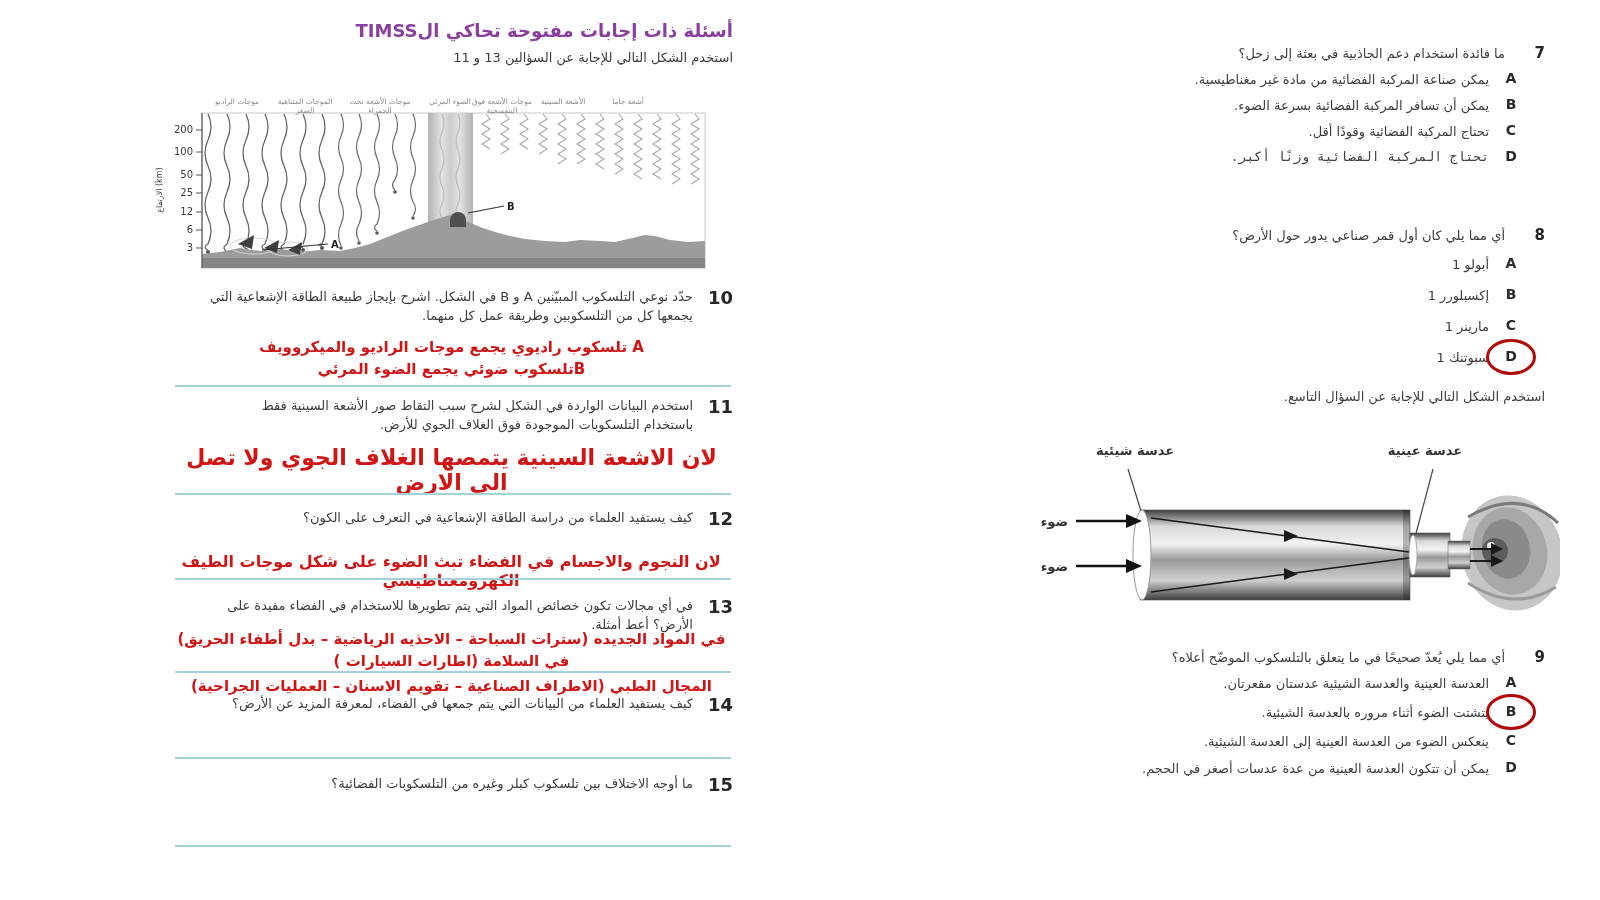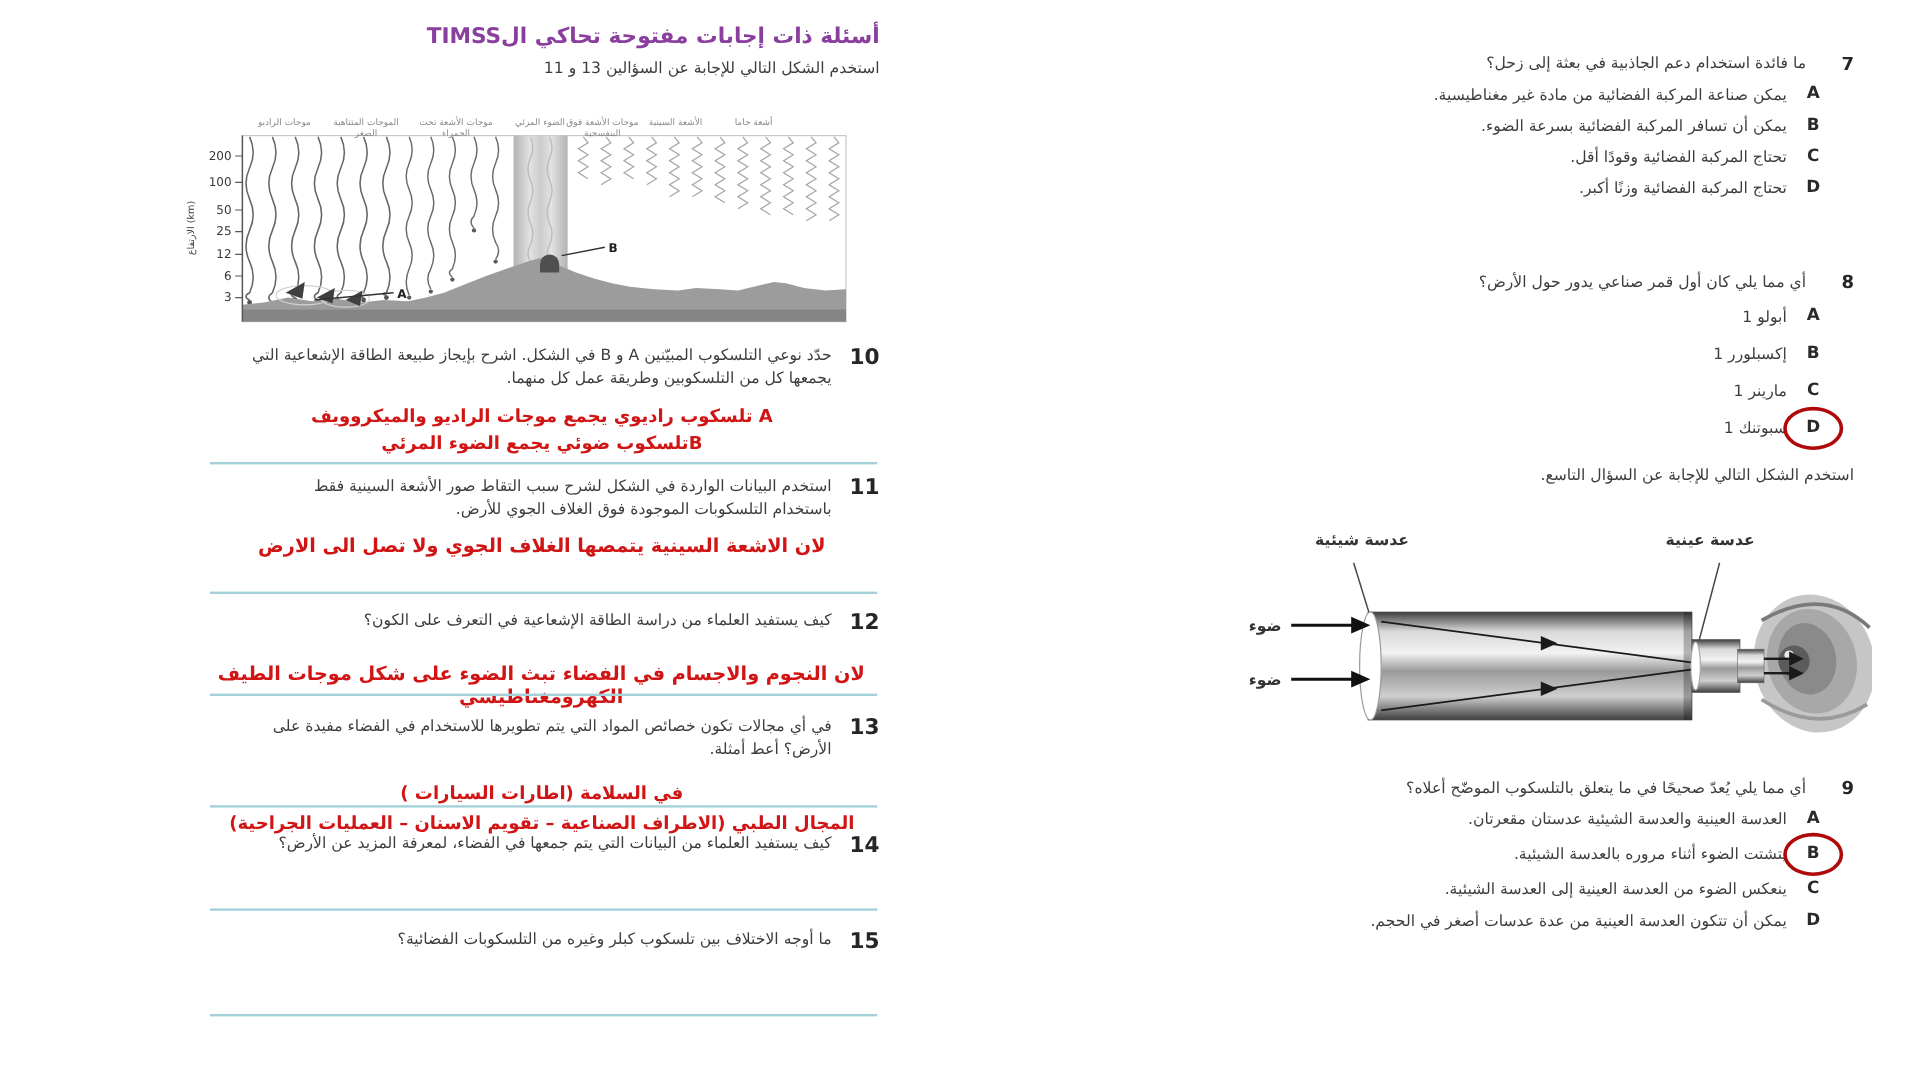--- a/index.html
+++ b/index.html
@@ -144,38 +144,39 @@
   <div class="abs red-ans" style="left:170px;top:360px;width:563px;font-size:15px;">Bتلسكوب ضوئي يجمع الضوء المرئي</div>
   <div class="abs red-ans" style="left:170px;top:338px;width:563px;font-size:15px;">A تلسكوب راديوي يجمع موجات الراديو والميكروويف</div>
   <div class="abs blue-line" style="left:175px;top:385px;width:556px;"></div>
 
   <div class="abs" style="left:170px;top:396px;width:563px;">
     <div class="qrow">
       <div class="qnum">11</div>
       <div class="qtext" style="max-width:455px;">استخدم البيانات الواردة في الشكل لشرح سبب التقاط صور الأشعة السينية فقط باستخدام التلسكوبات الموجودة فوق الغلاف الجوي للأرض.</div>
     </div>
   </div>
-  <div class="abs red-ans" style="left:170px;top:445px;width:563px;font-size:16px;">لان الاشعة السينية يتمصها الغلاف الجوي ولا تصل الى الارض</div>
+  <div class="abs red-ans" style="left:170px;top:445px;width:563px;font-size:22px;">لان الاشعة السينية يتمصها الغلاف الجوي ولا تصل الى الارض</div>
   <div class="abs blue-line" style="left:175px;top:493px;width:556px;"></div>
 
   <div class="abs" style="left:170px;top:508px;width:563px;">
     <div class="qrow">
       <div class="qnum">12</div>
       <div class="qtext" style="max-width:470px;">كيف يستفيد العلماء من دراسة الطاقة الإشعاعية في التعرف على الكون؟</div>
     </div>
   </div>
   <div class="abs red-ans" style="left:168px;top:552px;width:566px;font-size:16px;">لان النجوم والاجسام في الفضاء تبث الضوء على شكل موجات الطيف الكهرومغناطيسي</div>
   <div class="abs blue-line" style="left:175px;top:578px;width:556px;"></div>
 
   <div class="abs" style="left:170px;top:596px;width:563px;">
     <div class="qrow">
       <div class="qnum">13</div>
       <div class="qtext" style="max-width:505px;">في أي مجالات تكون خصائص المواد التي يتم تطويرها للاستخدام في الفضاء مفيدة على الأرض؟ أعط أمثلة.</div>
     </div>
   </div>
+  <div class="abs red-ans" style="left:170px;top:630px;width:563px;">في المواد الجديده (سترات السباحة – الاحذيه الرياضية – بدل أطفاء الحريق)</div>
   <div class="abs red-ans" style="left:170px;top:652px;width:563px;">في السلامة (اطارات السيارات )</div>
   <div class="abs blue-line" style="left:175px;top:671px;width:556px;"></div>
   <div class="abs red-ans" style="left:170px;top:677px;width:563px;">المجال الطبي (الاطراف الصناعية – تقويم الاسنان – العمليات الجراحية)</div>
 
   <div class="abs" style="left:170px;top:694px;width:563px;">
     <div class="qrow">
       <div class="qnum">14</div>
       <div class="qtext" style="max-width:490px;">كيف يستفيد العلماء من البيانات التي يتم جمعها في الفضاء، لمعرفة المزيد عن الأرض؟</div>
     </div>
   </div>
@@ -201,21 +202,21 @@
     <div class="opt-row">
       <span class="opt-letter">B</span>
       <span class="opt-text" style="max-width:430px;">يمكن أن تسافر المركبة الفضائية بسرعة الضوء.</span>
     </div>
     <div class="opt-row">
       <span class="opt-letter">C</span>
       <span class="opt-text" style="max-width:430px;">تحتاج المركبة الفضائية وقودًا أقل.</span>
     </div>
     <div class="opt-row">
       <span class="opt-letter">D</span>
-      <span class="opt-text" style="max-width:430px;">تحتاج المركبة الفضائية وزنًا أكبر.</span>
+      <span class="opt-text" style="max-width:430px;font-family:Liberation Mono, monospace;">تحتاج المركبة الفضائية وزنًا أكبر.</span>
     </div>
   </div>
 
   <div class="abs" style="left:985px;top:226px;width:560px;">
     <div class="qrow">
       <div class="qnum" style="font-size:15px;">8</div>
       <div class="qtext">أي مما يلي كان أول قمر صناعي يدور حول الأرض؟</div>
     </div>
     <div class="opt-row" style="margin-top:10px;">
       <span class="opt-letter">A</span>

